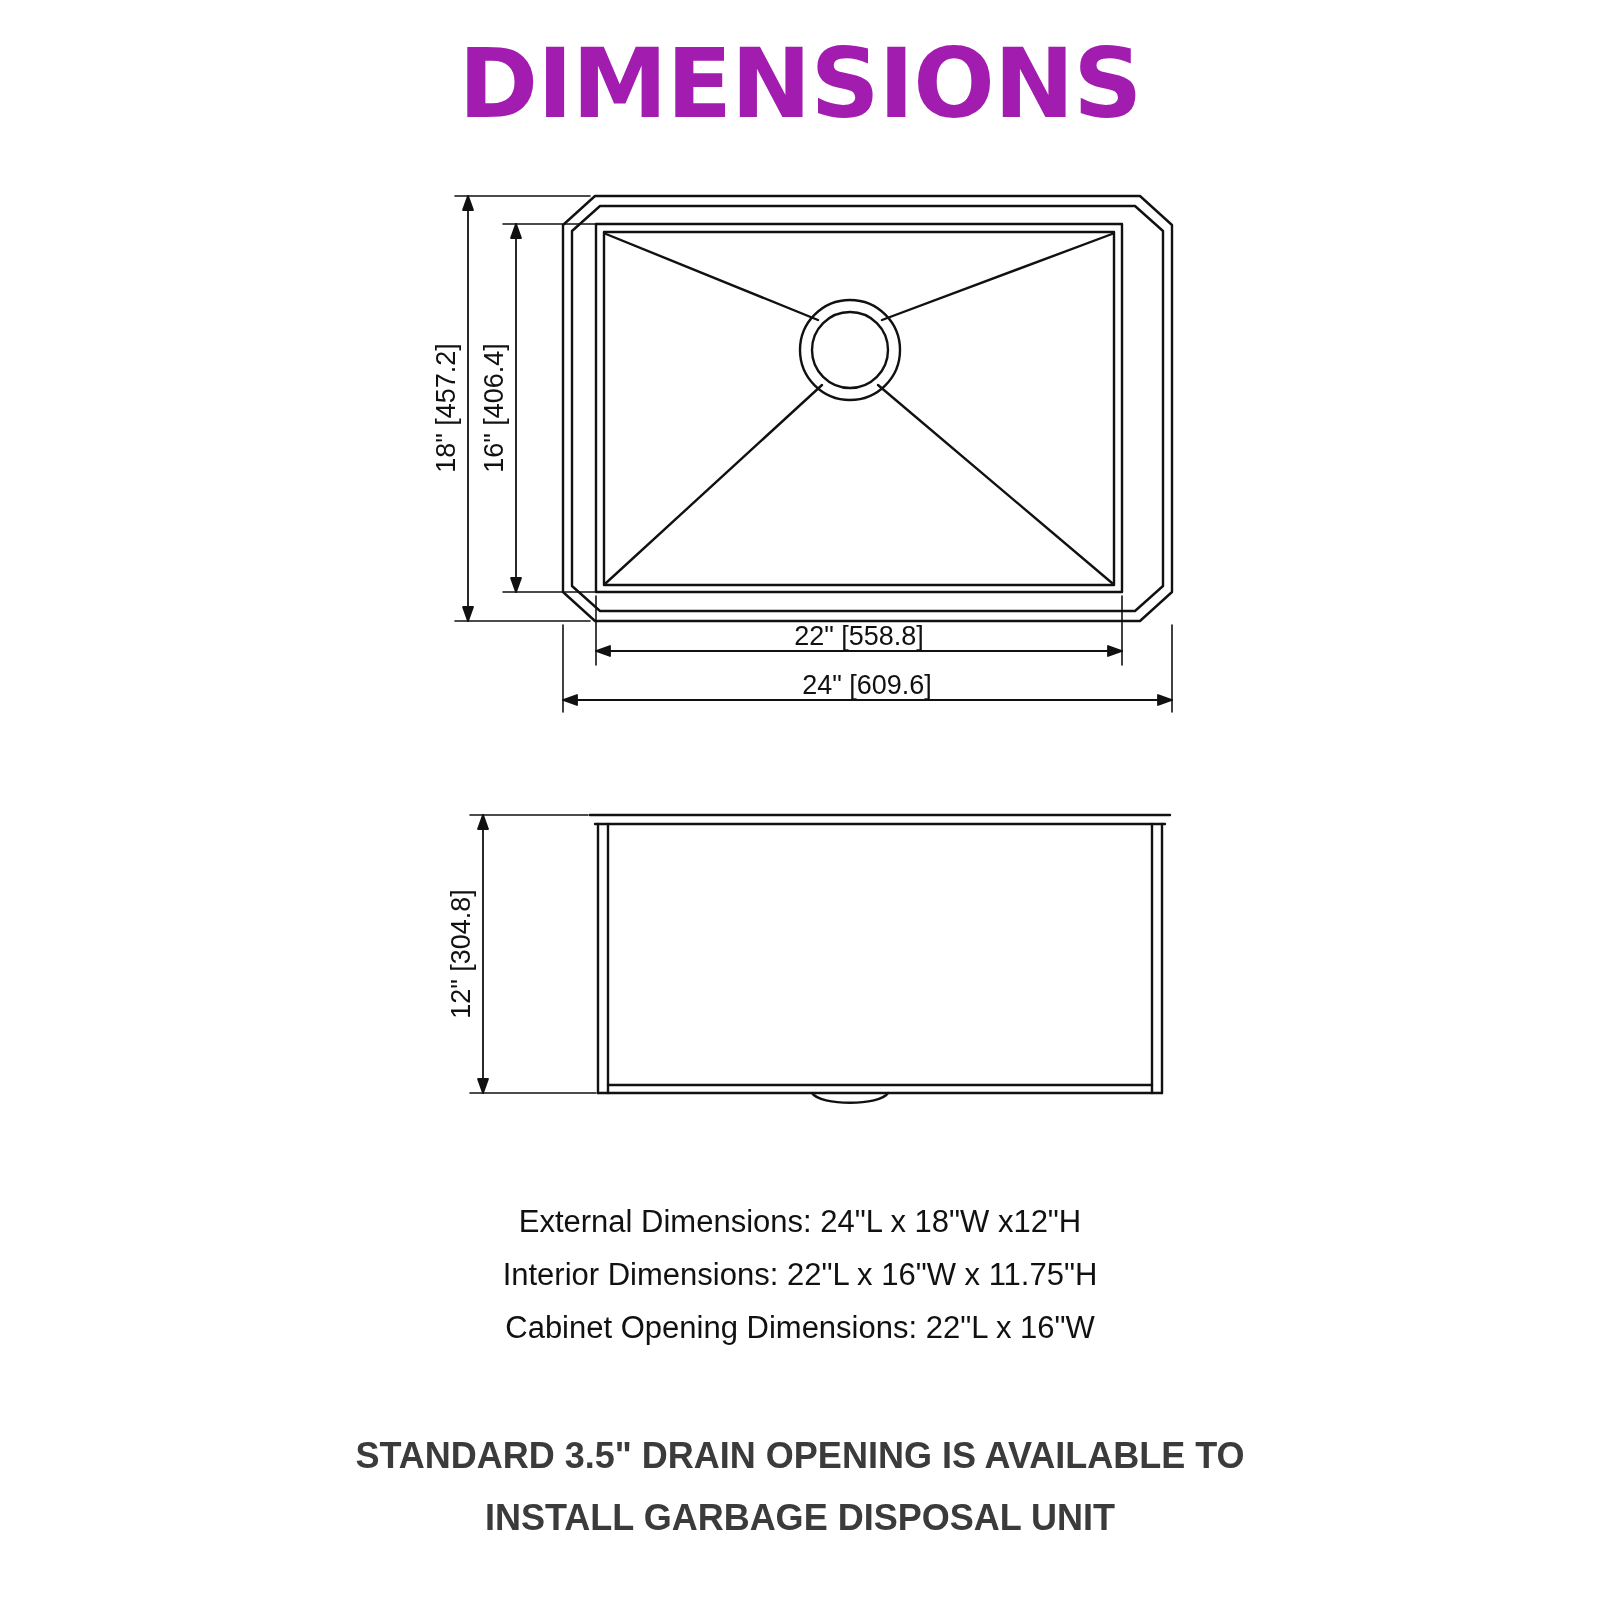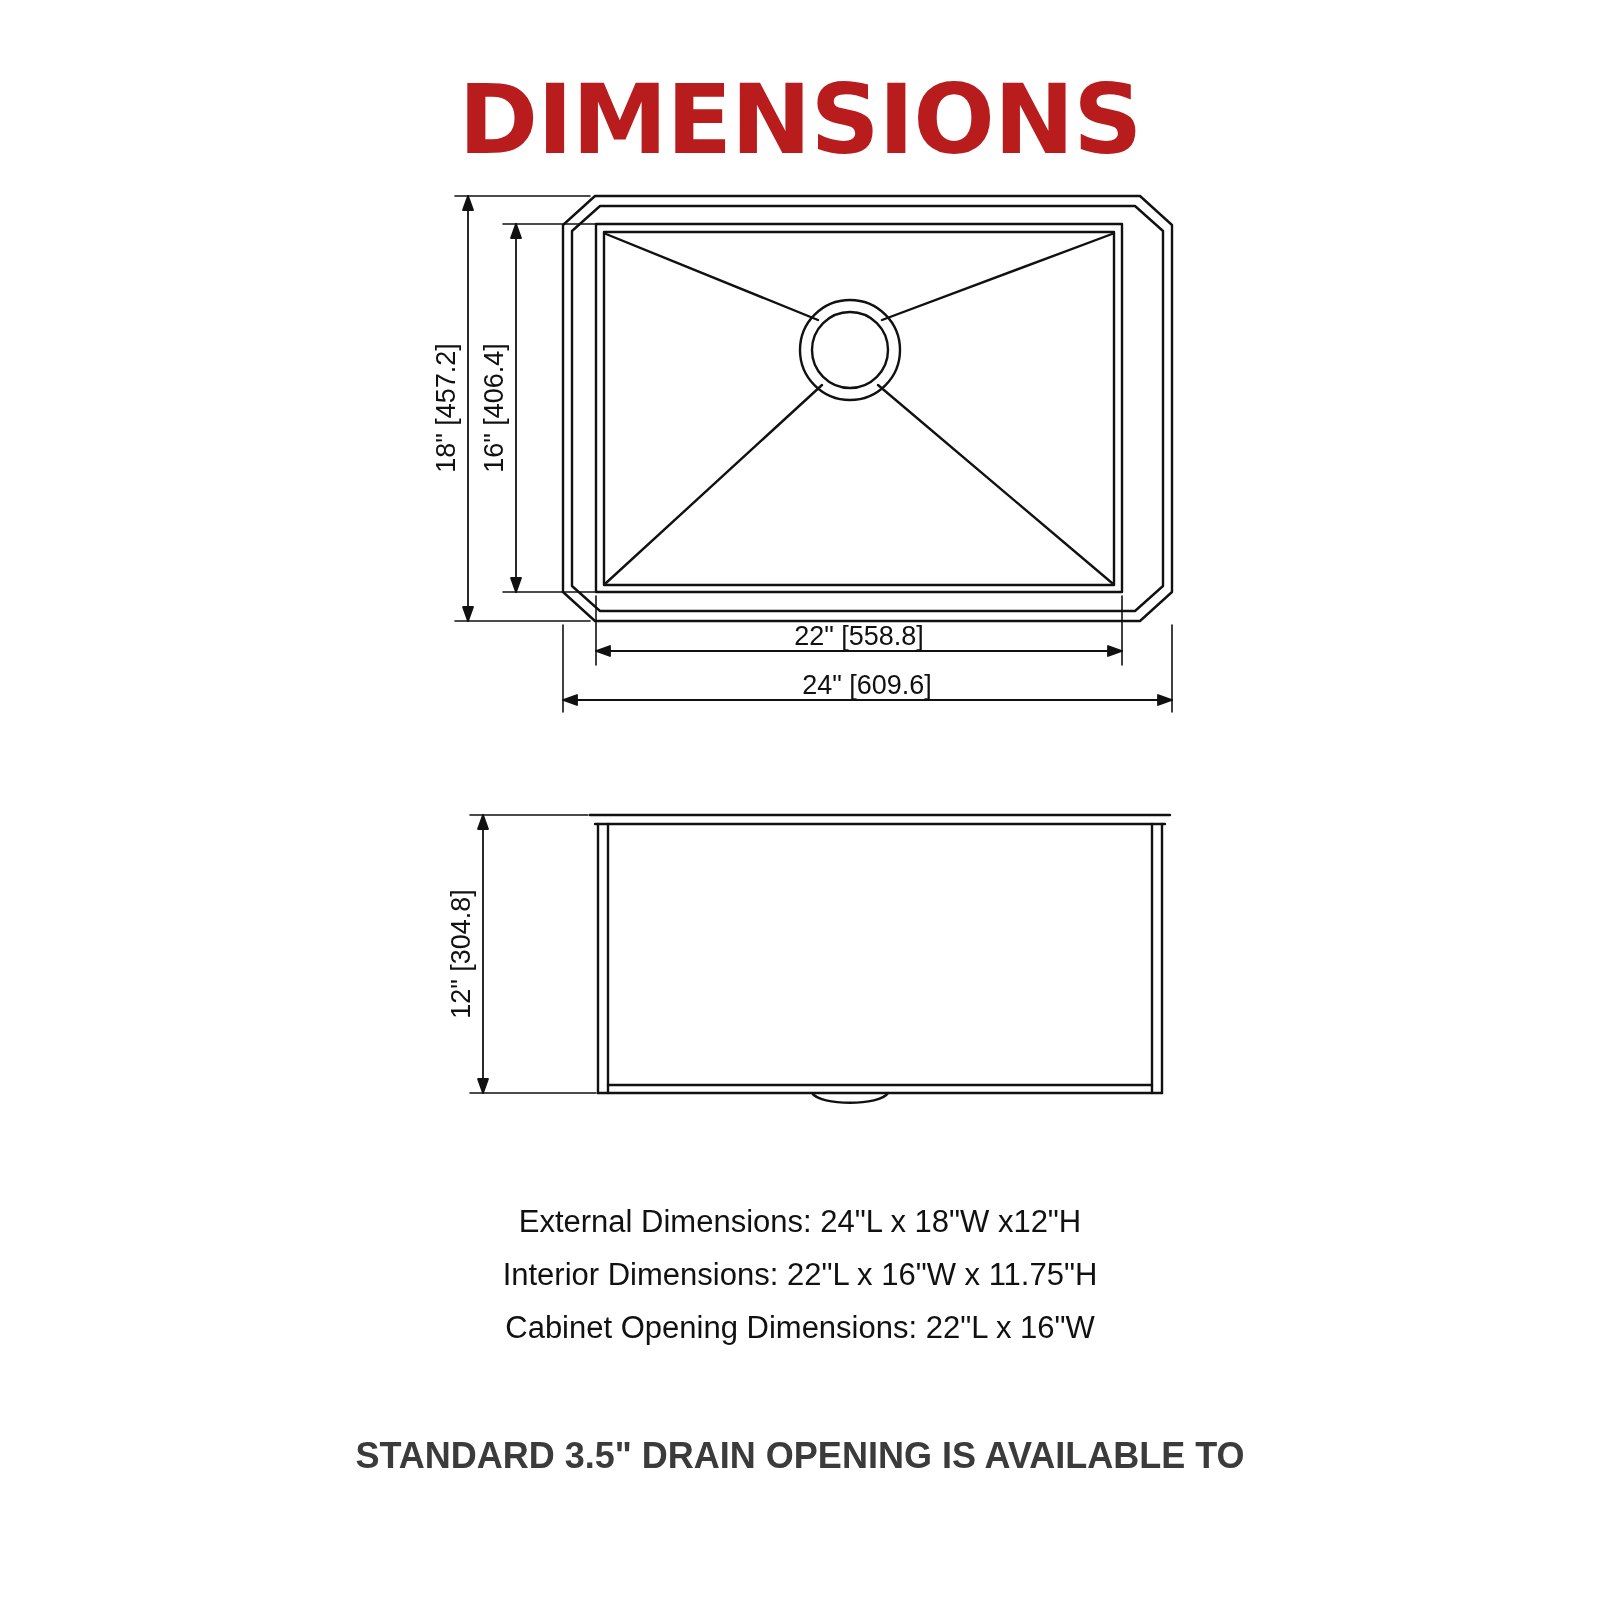--- a/index.html
+++ b/index.html
@@ -21,23 +21,22 @@
   }
   .title {
     position: absolute;
     top: 28px;
     left: 0;
     width: 1600px;
     text-align: center;
     font-size: 96px;
     font-weight: bold;
     letter-spacing: -1px;
-    color: #b91c1c;
+    color: #a21caf;
     font-family: "DejaVu Sans", sans-serif;
-    margin-top: 36px;
   }
   svg.dwg {
     position: absolute;
     left: 0;
     top: 0;
     width: 1600px;
     height: 1600px;
   }
   .dimtext {
     font-family: "Liberation Sans", sans-serif;
@@ -169,15 +168,16 @@
   </svg>
 
   <div class="specs">
     <div class="line">External Dimensions: 24"L x 18"W x12"H</div>
     <div class="line">Interior Dimensions: 22"L x 16"W x 11.75"H</div>
     <div class="line">Cabinet Opening Dimensions: 22"L x 16"W</div>
   </div>
 
   <div class="note">
     <div class="nline">STANDARD 3.5" DRAIN OPENING IS AVAILABLE TO</div>
+    <div class="nline">INSTALL GARBAGE DISPOSAL UNIT</div>
   </div>
 
 </div>
 
 </body></html>

